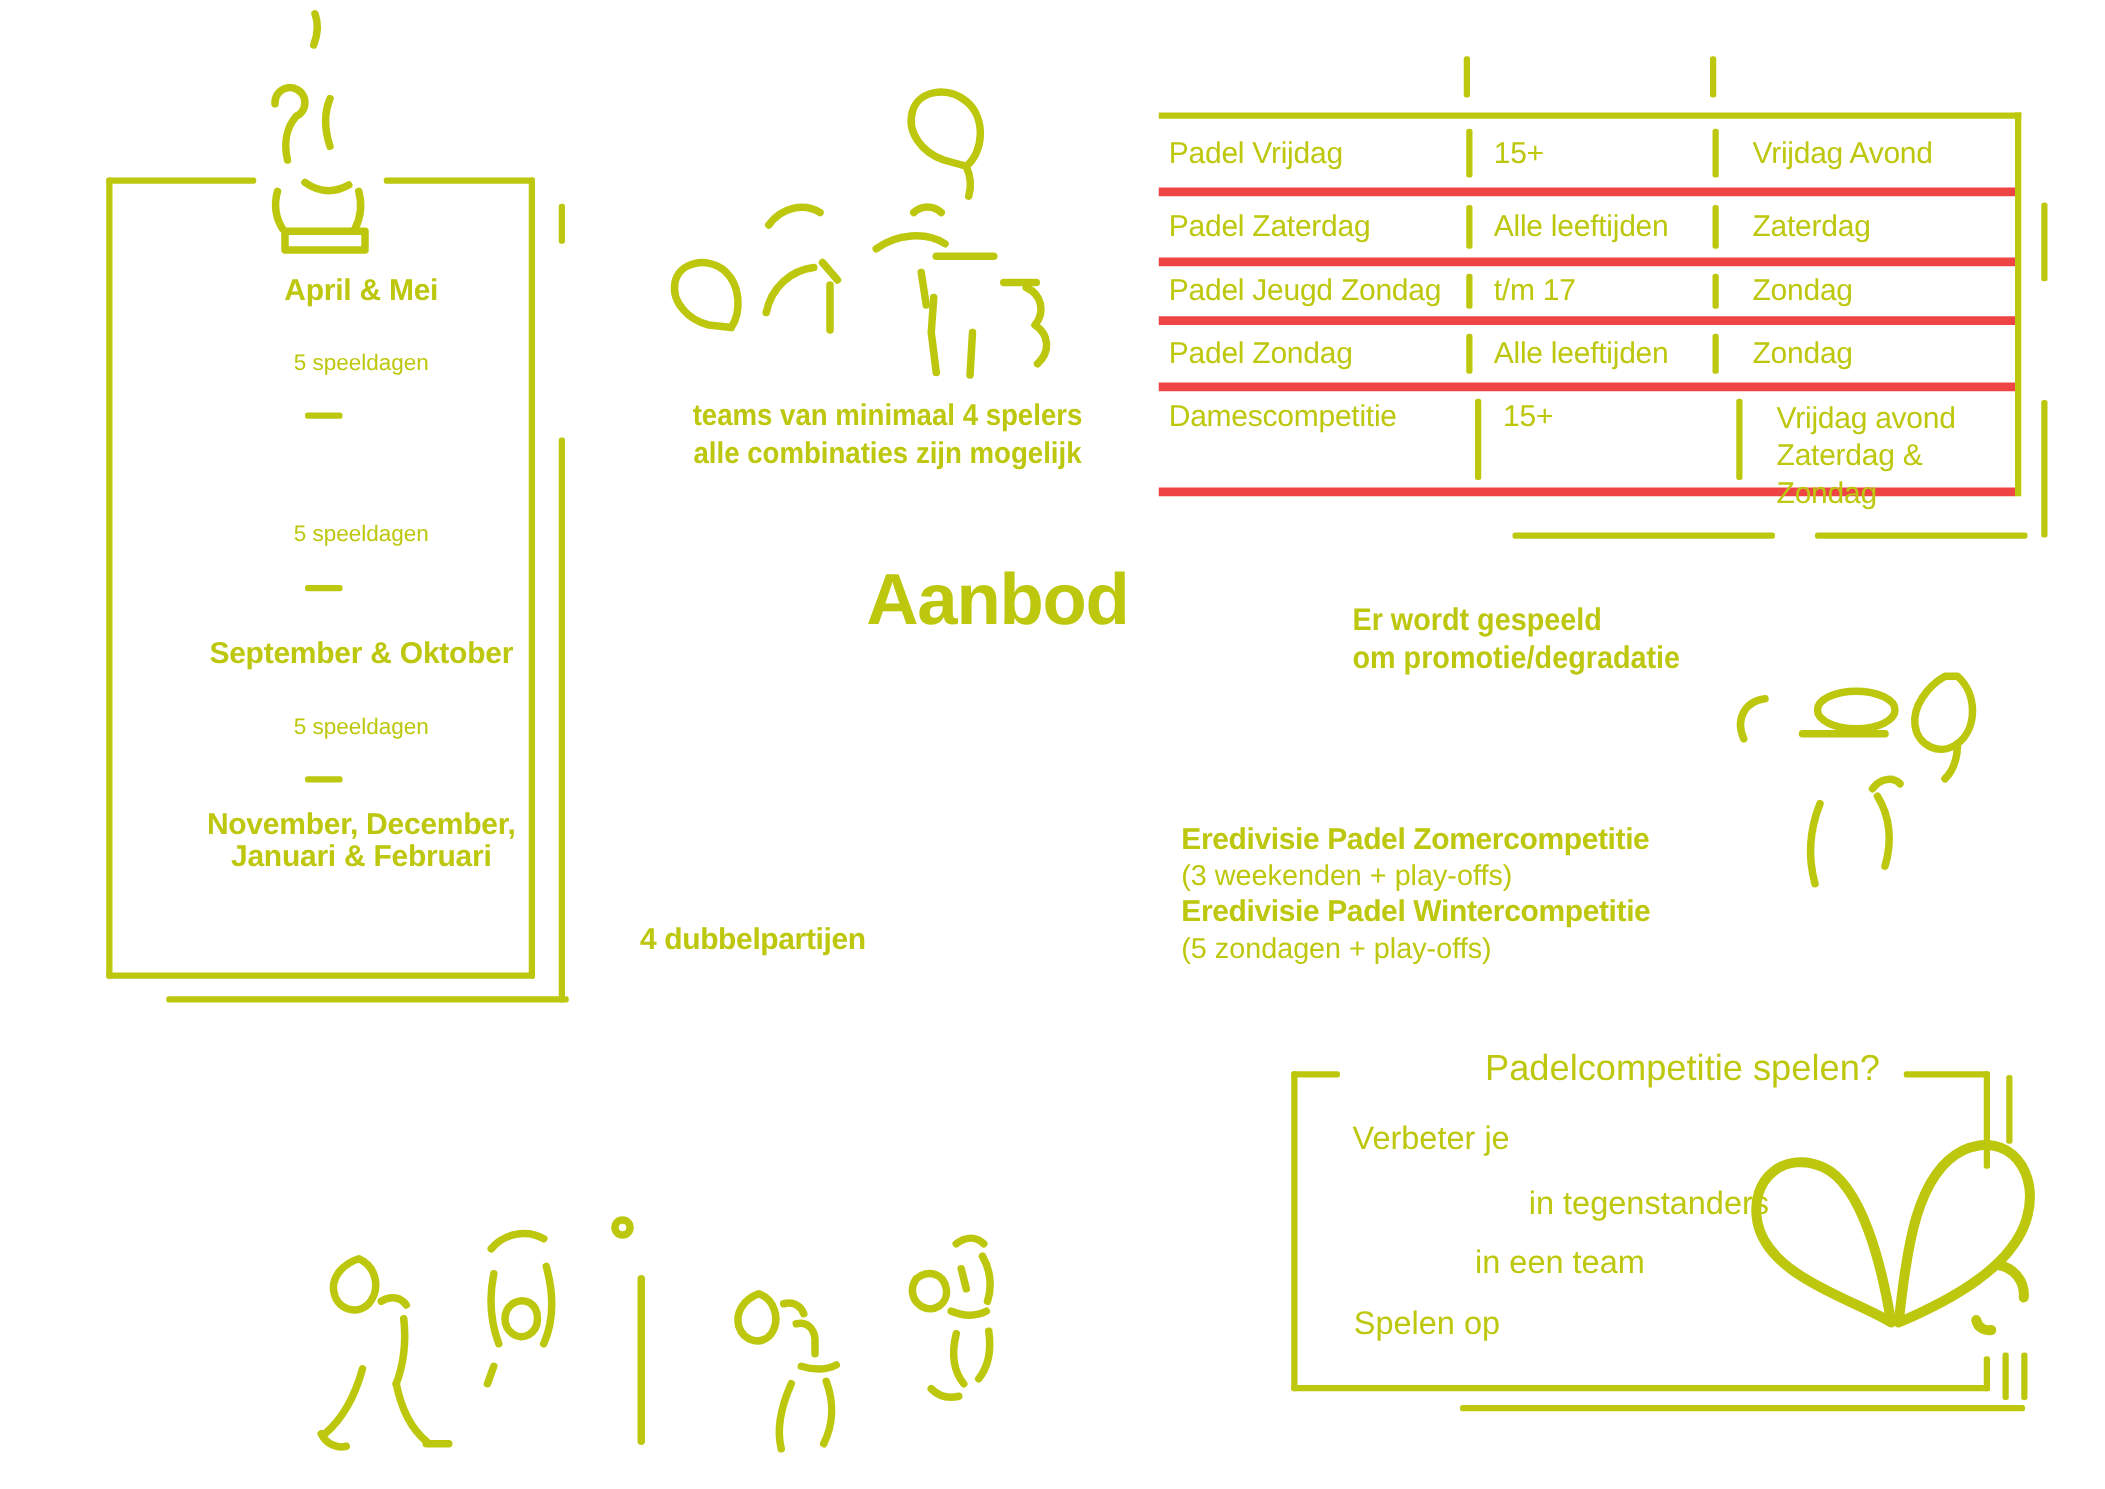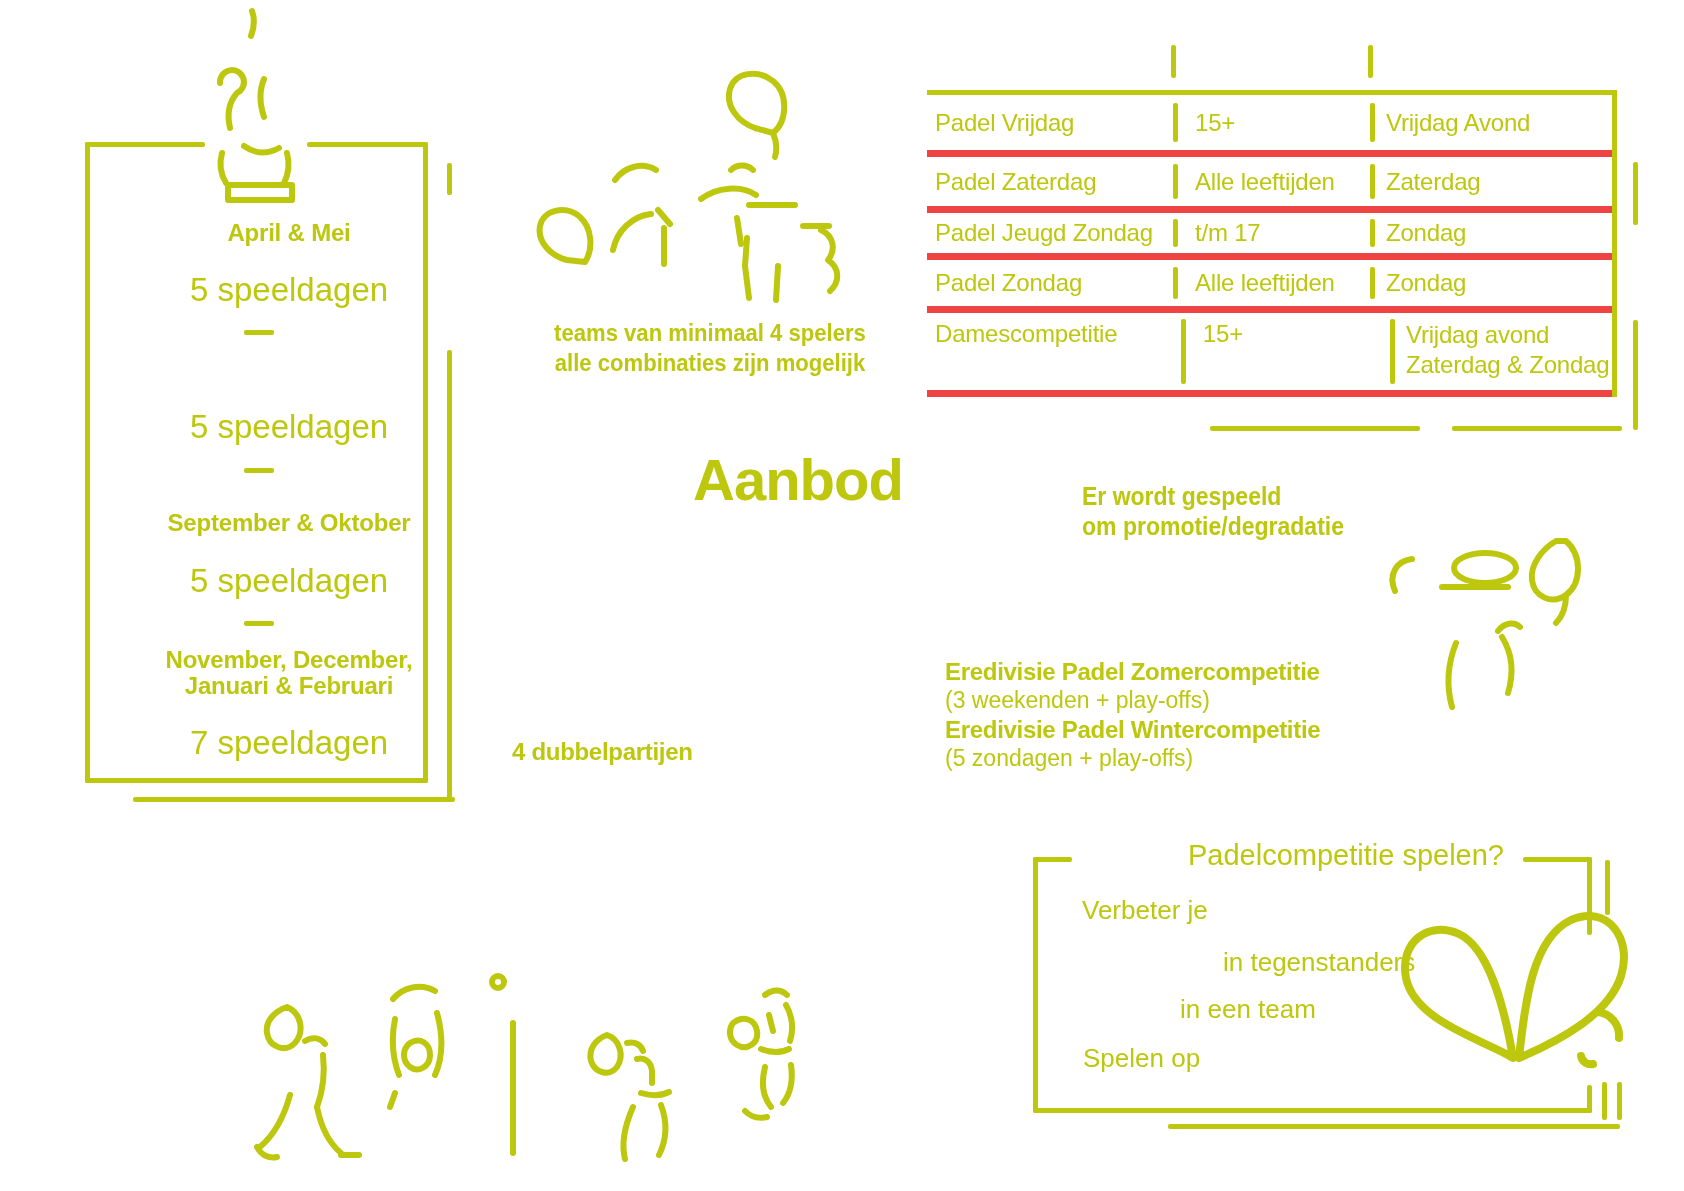--- a/index.html
+++ b/index.html
@@ -7,33 +7,33 @@
     position:relative;width:1684px;height:1191px;background:#ffffff;overflow:hidden;
     font-family:"Liberation Sans",sans-serif;color:#bdc70d;
   }
   .ln{position:absolute;background:#bdc70d;border-radius:2px;}
   .txt{position:absolute;white-space:nowrap;}
   .b{font-weight:700;}
   .cond{transform:scaleX(0.92);transform-origin:left top;}
   .condc{transform:scaleX(0.92);transform-origin:center top;}
   .center343{left:85px;width:408px;text-align:center;}
   .season-months{font-size:24px;line-height:26px;font-weight:700;letter-spacing:-0.2px;}
-  .season-days{font-size:33px;line-height:26px;}
+  .season-days{font-size:18px;line-height:26px;}
   .doodle{position:absolute;}
   .doodle path,.doodle rect,.doodle circle,.doodle ellipse{fill:none;stroke:#bdc70d;stroke-width:6;stroke-linecap:round;stroke-linejoin:round;}
   .thick path{stroke-width:8;}
   
   #schedule{position:absolute;left:927px;top:90px;width:690px;border-top:5px solid #bdc70d;border-right:5px solid #bdc70d;box-sizing:border-box;}
   .trow{display:flex;align-items:center;border-bottom:7px solid #ef4444;box-sizing:border-box;font-size:24px;letter-spacing:-0.2px;}
   .trow.tall{align-items:center;gap:24px;}
   .tcell{box-sizing:border-box;position:relative;height:100%;display:flex;align-items:center;}
   .trow.tall .tcell{align-items:flex-start;padding-top:7px;}
   .c1{width:246px;padding-left:8px;}
   .c2{width:197px;padding-left:22px;}
-  .c3{width:237px;padding-left:16px;}
+  .c3{width:237px;padding-left:32px;}
   .c2::before,.c3::before{content:"";position:absolute;left:0;top:15%;height:70%;width:5px;background:#bdc70d;border-radius:2px;}
   .trow.tall .c2::before,.trow.tall .c3::before{top:8%;height:84%;}
   .days2{line-height:30px;}
 </style>
 </head>
 <body>
 
 <div id="canvas">
 
   <div class="ln" style="left:85px;top:142px;width:120px;height:5px;"></div>
@@ -61,21 +61,20 @@
 
   <div class="txt center343 season-days" style="top:414px;">5 speeldagen</div>
   <div class="ln" style="left:244px;top:468px;width:30px;height:5px;"></div>
 
   <div class="txt center343 season-months" style="top:510px;">September &amp; Oktober</div>
   <div class="txt center343 season-days" style="top:568px;">5 speeldagen</div>
   <div class="ln" style="left:244px;top:621px;width:30px;height:5px;"></div>
 
   <div class="txt center343 season-months" style="top:673px;">Januari &amp; Februari</div>
   <div class="txt center343 season-months" style="top:647px;">November, December,</div>
-  <div class="txt center343 season-days" style="top:730px;">7 speeldagen</div>
 
   <svg class="doodle" style="left:515px;top:58px;" width="340" height="250" viewBox="0 0 340 250">
     <path d="M258,75 C272,64 274,36 258,23 C243,11 220,14 215,31 C210,48 223,64 240,70 L258,75 C262,84 262,92 260,99"></path>
     <path d="M70,204 C78,192 78,170 64,158 C50,147 28,152 25,168 C22,184 36,198 52,202 L70,204"></path>
     <path d="M100,122 c10,-14 28,-18 41,-10"></path>
     <path d="M216,112 c6,-6 16,-6 22,0"></path>
     <path d="M186,141 c16,-12 40,-14 55,-4"></path>
     <path d="M234,147 h46"></path>
     <path d="M98,192 c4,-20 20,-34 38,-36"></path>
     <path d="M143,152 l12,14"></path>

